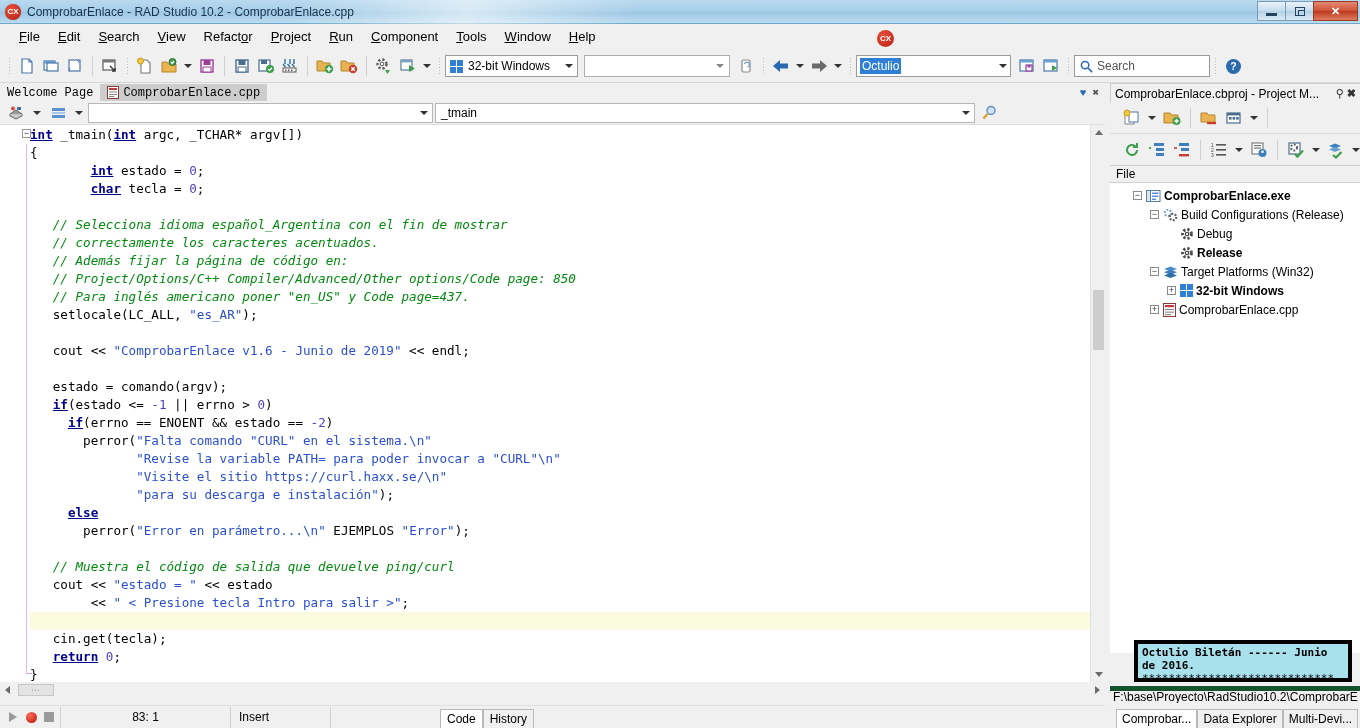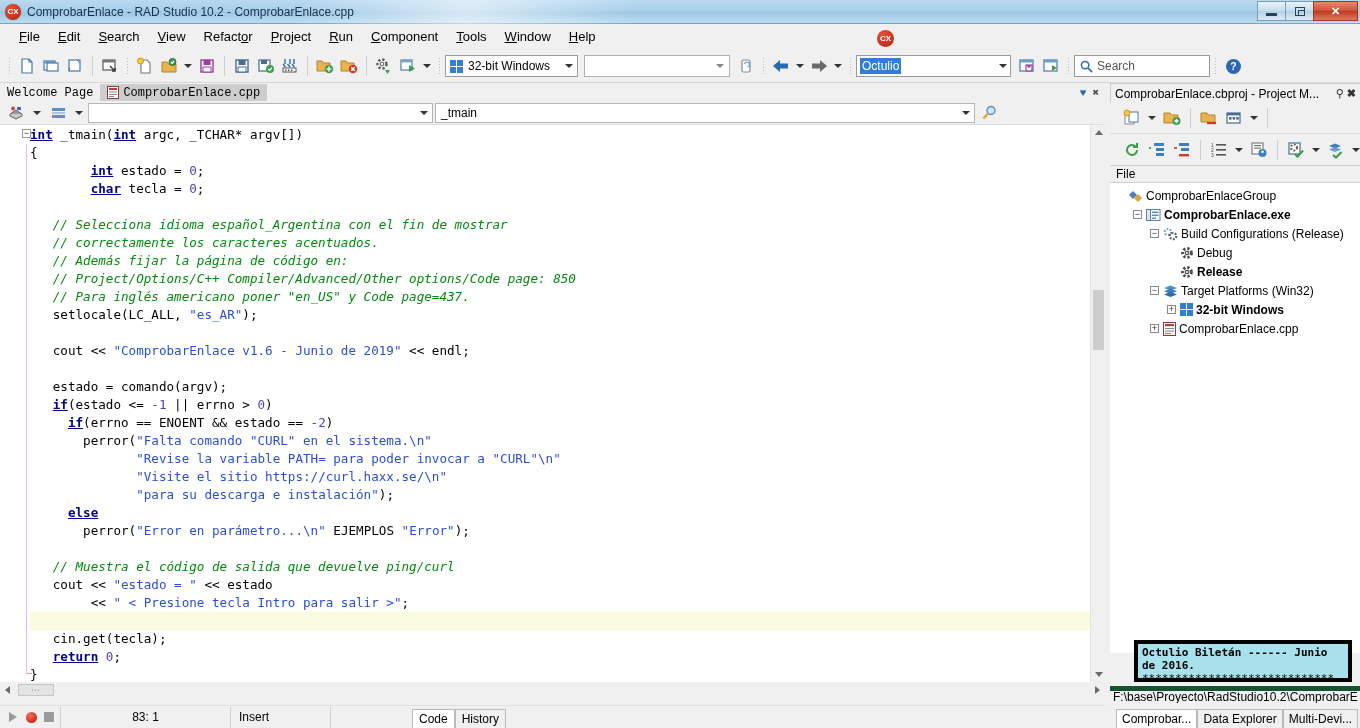--- a/index.html
+++ b/index.html
@@ -175,21 +175,21 @@
   .sb-run { width:14px;height:14px;display:flex;align-items:center;justify-content:center;}
   .tri-run {width:0;height:0;border-top:5px solid transparent;border-bottom:5px solid transparent;border-left:8px solid #9a9a9a;}
   .sb-dot { width:11px;height:11px;border-radius:50%;background:radial-gradient(circle at 35% 30%,#ff6b5e,#b51300);}
   .sb-stop { width:10px;height:10px;background:#9a9a9a;}
   .sb-cell {
     height:21px; border-left:1px solid #d0d0d0; display:flex; align-items:center; padding:0 8px;
     font-size:12px; color:#000;
   }
   .sb-tabs { display:flex; align-items:flex-end; height:21px; margin-left: 4px;}
   .sb-tab { font-size:12px; padding: 2px 6px; border:1px solid #b9b9b9; border-bottom:none; background:#f0f0f0;}
-  .sb-tab.active { background:#fff; }
+  .sb-tab.active { background:#fff;margin-left:28px; }
 
   
   .rpanel {
     position:absolute; top:83px; left:1110px; width:250px; height: 550px; background:#f0f0f0;
   }
   .rp-title {
     height:20px; display:flex; align-items:center; font-size:12px; color:#000;
     border-top:1px solid #cfcfcf; border-left:1px solid #cfcfcf; background:#f0f0f0; padding-left:4px;
   }
   .rp-title .spacer{margin-left:auto;}
@@ -687,30 +687,20 @@
             <path d="M6 14l3 2.5 5.5-5.5" stroke="#3f9e4d" stroke-width="2.2" fill="none"></path>
           </svg>
       </div>
       <div class="tbtn sm">
           <div class="caret"></div>
         </div>
     </div>
 
     <div class="rp-col">File</div>
     <div class="tree" id="tree">
-        <div class="trow" style="padding-left: 6px;">
-          <span style="width: 13px;"></span>
-          <span class="ic">
-            <svg width="14" height="14" viewBox="0 0 14 14">
-              <path d="M4 2l4 4-4 4-4-4z" fill="#4a7fc0"></path>
-              <path d="M9 5l4 4-4 4-4-4z" fill="#e0a23a"></path>
-            </svg>
-          </span>
-          <span class="lbl">ComprobarEnlaceGroup</span>
-        </div>
         <div class="trow" style="padding-left: 23px;">
           <span class="expander">−</span>
           <span style="width: 4px;"></span>
           <span class="ic">
             <svg width="15" height="14" viewBox="0 0 15 14">
               <rect x="0.5" y="1.5" width="4" height="11" fill="#dfe8f2" stroke="#5a7f9f"></rect>
               <rect x="4.5" y="1.5" width="9.5" height="11" fill="#fff" stroke="#5a7f9f"></rect>
               <rect x="6" y="3.5" width="6.5" height="1.5" fill="#5a8fd0"></rect>
               <rect x="6" y="6.5" width="6.5" height="1.5" fill="#5a8fd0"></rect>
               <rect x="6" y="9.5" width="4" height="1.5" fill="#5a8fd0"></rect>

